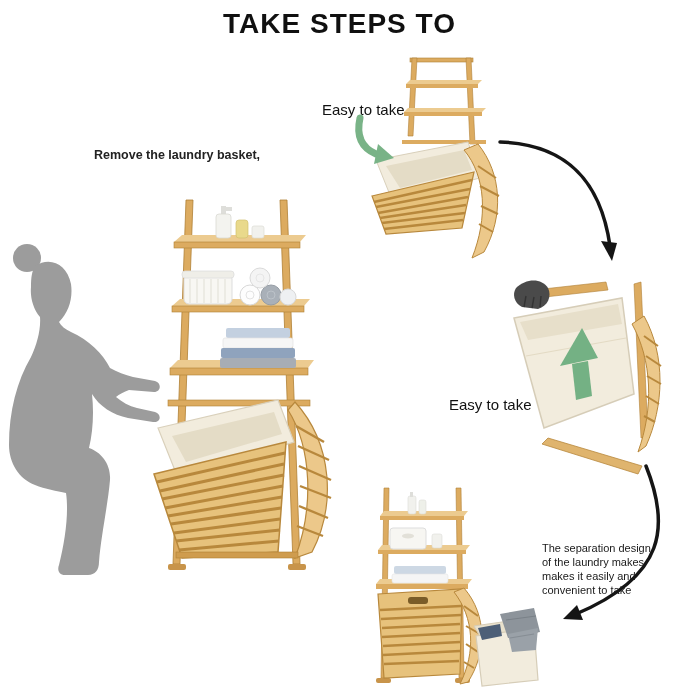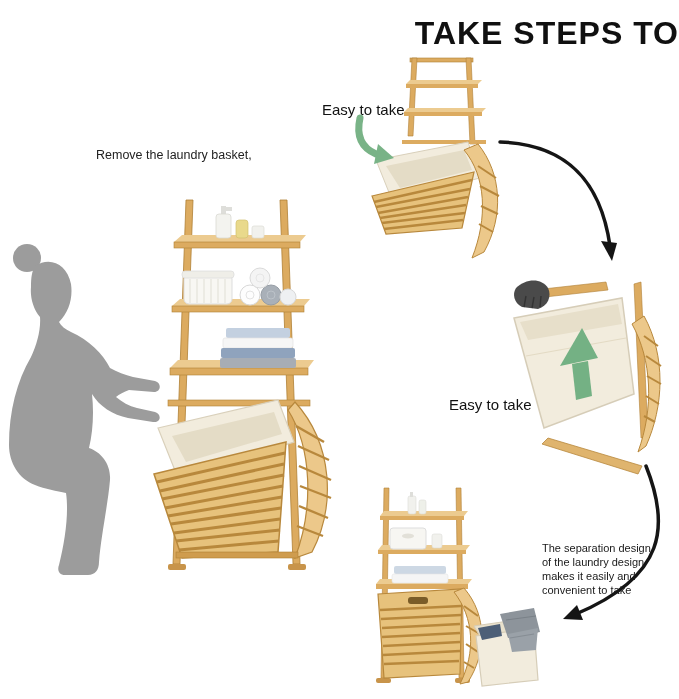--- a/index.html
+++ b/index.html
@@ -4,27 +4,27 @@
 <style>
   html,body{margin:0;padding:0;}
   body{
     width:679px;height:699px;position:relative;overflow:hidden;
     background:#ffffff;
     font-family:"Liberation Sans", sans-serif;
     color:#1c1c1c;
   }
   .abs{position:absolute;}
   #page-title{
-    top:15px;left:0;right:0;text-align:right;
-    font-size:32px;font-weight:800;letter-spacing:1px;color:#101010;
+    top:8px;left:0;right:0;text-align:center;
+    font-size:28px;font-weight:800;letter-spacing:1px;color:#101010;
   }
   .caption{color:#222;}
   #left-caption{
-    left:96px;top:143px;width:190px;
-    font-size:12.5px;font-weight:400;line-height:24px;
+    left:82px;top:143px;width:190px;text-align:center;
+    font-size:12.5px;font-weight:700;line-height:24px;
   }
   .step-label{
     font-size:15px;font-weight:500;color:#111;
   }
   #step1-label{left:322px;top:101px;}
   #step2-label{left:449px;top:396px;}
   #step3-caption{
     left:542px;top:541px;width:118px;
     font-size:11px;font-weight:500;line-height:14px;color:#1a1a1a;
   }
@@ -306,16 +306,16 @@
       <polygon points="150,128 184,122 190,146 158,152" fill="#8d949b"></polygon>
       <polygon points="158,148 188,142 186,164 162,166" fill="#9aa1a8"></polygon>
       <line x1="156" y1="134" x2="186" y2="130" stroke="#7a8188" stroke-width="1.2"></line>
       <line x1="160" y1="152" x2="184" y2="148" stroke="#868d94" stroke-width="1.2"></line>
     </g>
   </g>
 </svg>
 
 <div class="abs" id="step3-caption">
   <div>The separation design</div>
-  <div>of the laundry design</div>
+  <div>of the laundry makes</div>
   <div>makes it easily and</div>
   <div>convenient to take</div>
 </div>
 
 </body></html>

